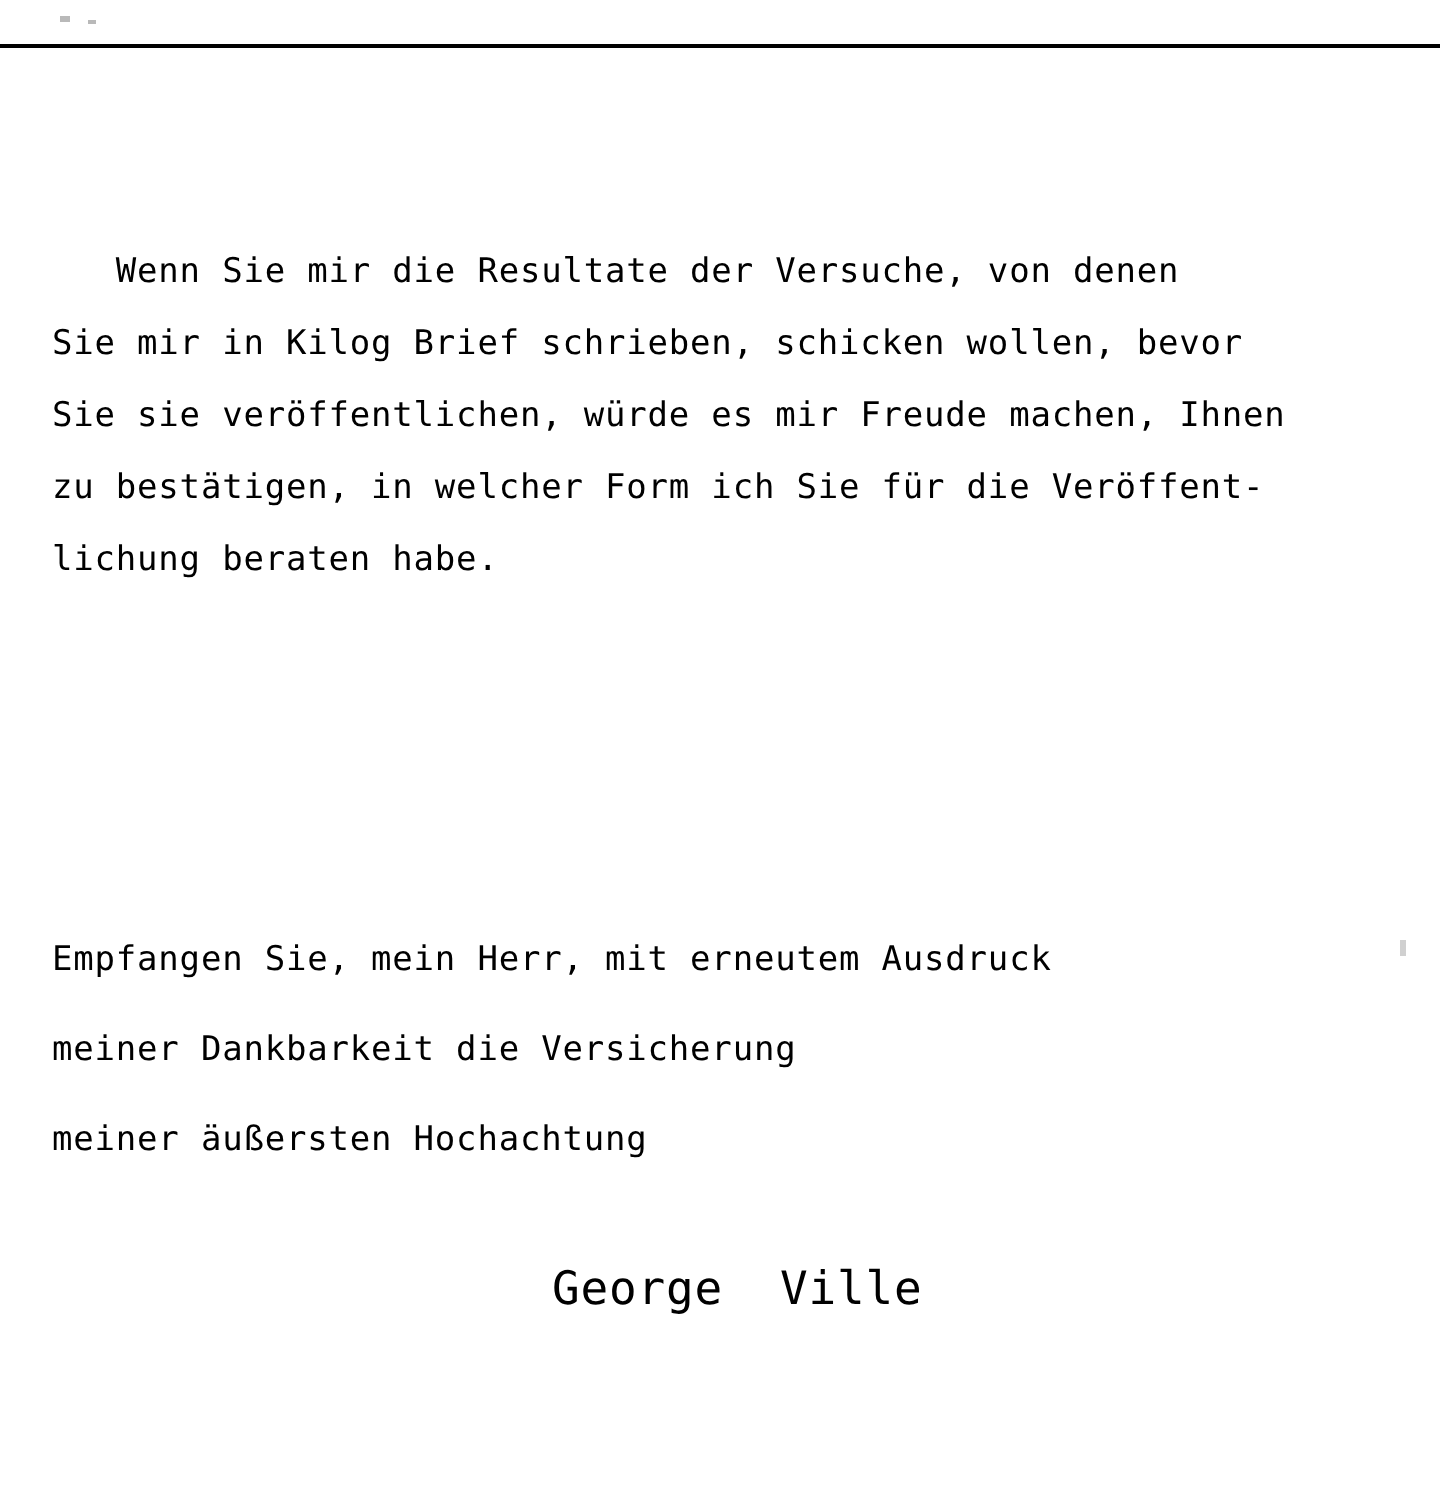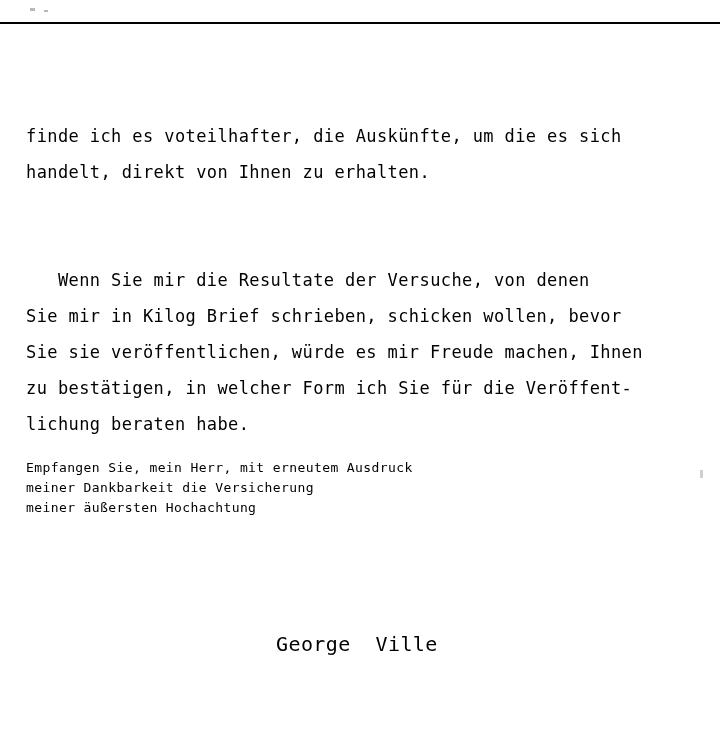--- a/index.html
+++ b/index.html
@@ -51,47 +51,45 @@
   }
   .para {
     margin: 0;
     white-space: pre-wrap;
   }
   .closing {
     position: absolute;
     left: 26px;
     top: 458px;
     width: 672px;
-    font-size: 13px;
-    line-height: 20px;
+    font-size: 17px;
+    line-height: 45px;
     letter-spacing: 0.4px;
     white-space: pre-wrap;
   }
   .signature {
     position: absolute;
     left: 276px;
     top: 632px;
-    font-size: 20px;
+    font-size: 23px;
     letter-spacing: 0.4px;
     white-space: pre;
   }
 </style>
 </head>
 <body>
 
 <div class="page">
 
   <div class="top-rule"></div>
   <div class="speck a"></div>
   <div class="speck b"></div>
   <div class="speck c"></div>
 
   <div class="letter-body">
-    <p class="para">finde ich es voteilhafter, die Auskünfte, um die es sich
-handelt, direkt von Ihnen zu erhalten.</p>
     <p class="para">   Wenn Sie mir die Resultate der Versuche, von denen
 Sie mir in Kilog Brief schrieben, schicken wollen, bevor
 Sie sie veröffentlichen, würde es mir Freude machen, Ihnen
 zu bestätigen, in welcher Form ich Sie für die Veröffent-
 lichung beraten habe.</p>
   </div>
 
   <div class="closing">Empfangen Sie, mein Herr, mit erneutem Ausdruck
 meiner Dankbarkeit die Versicherung
 meiner äußersten Hochachtung</div>

